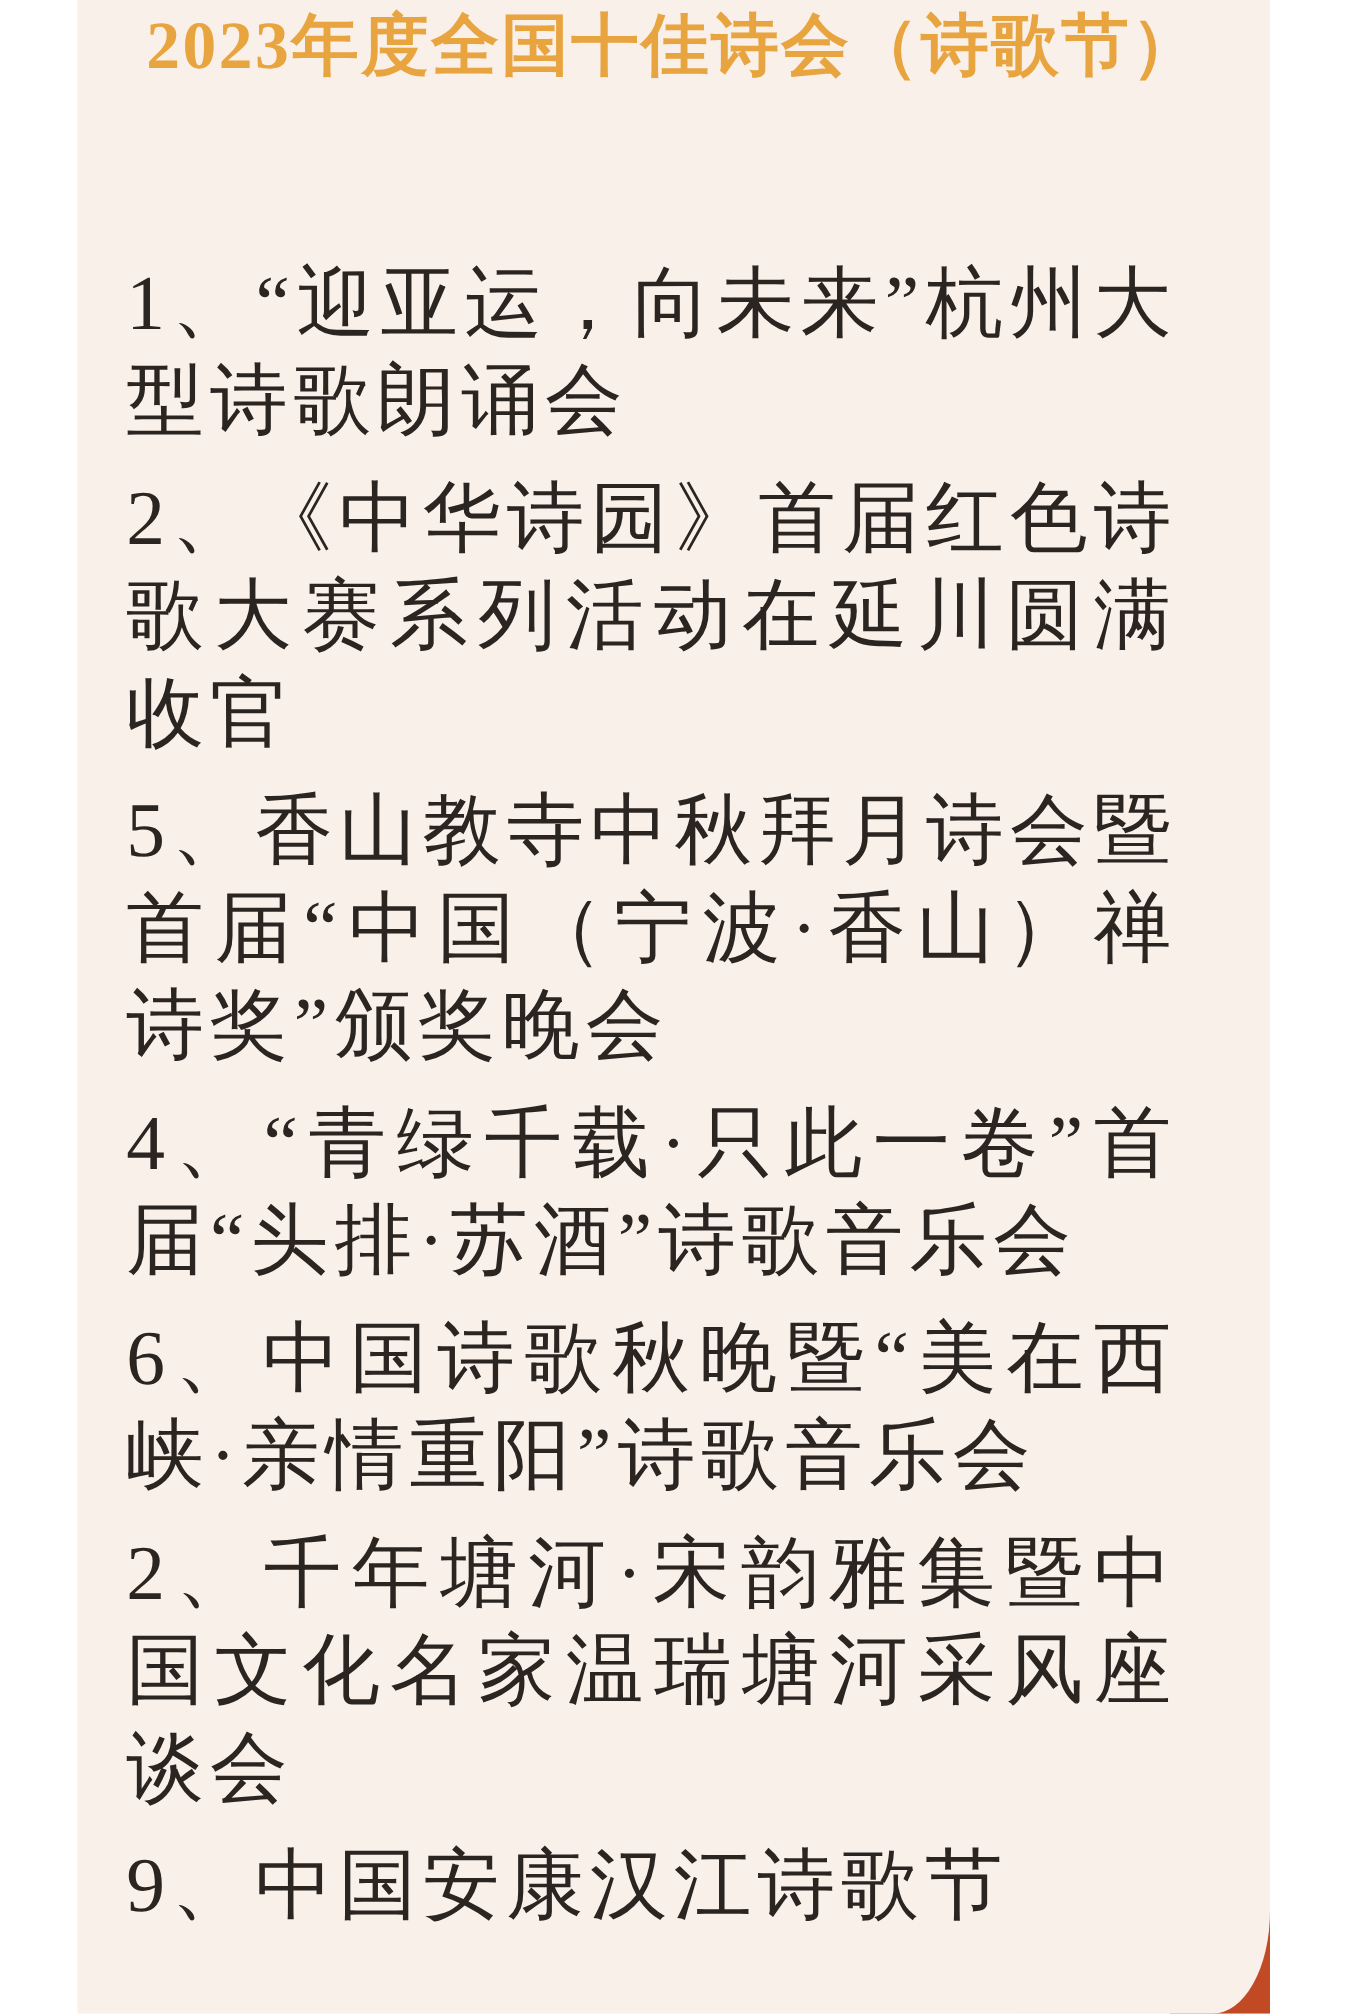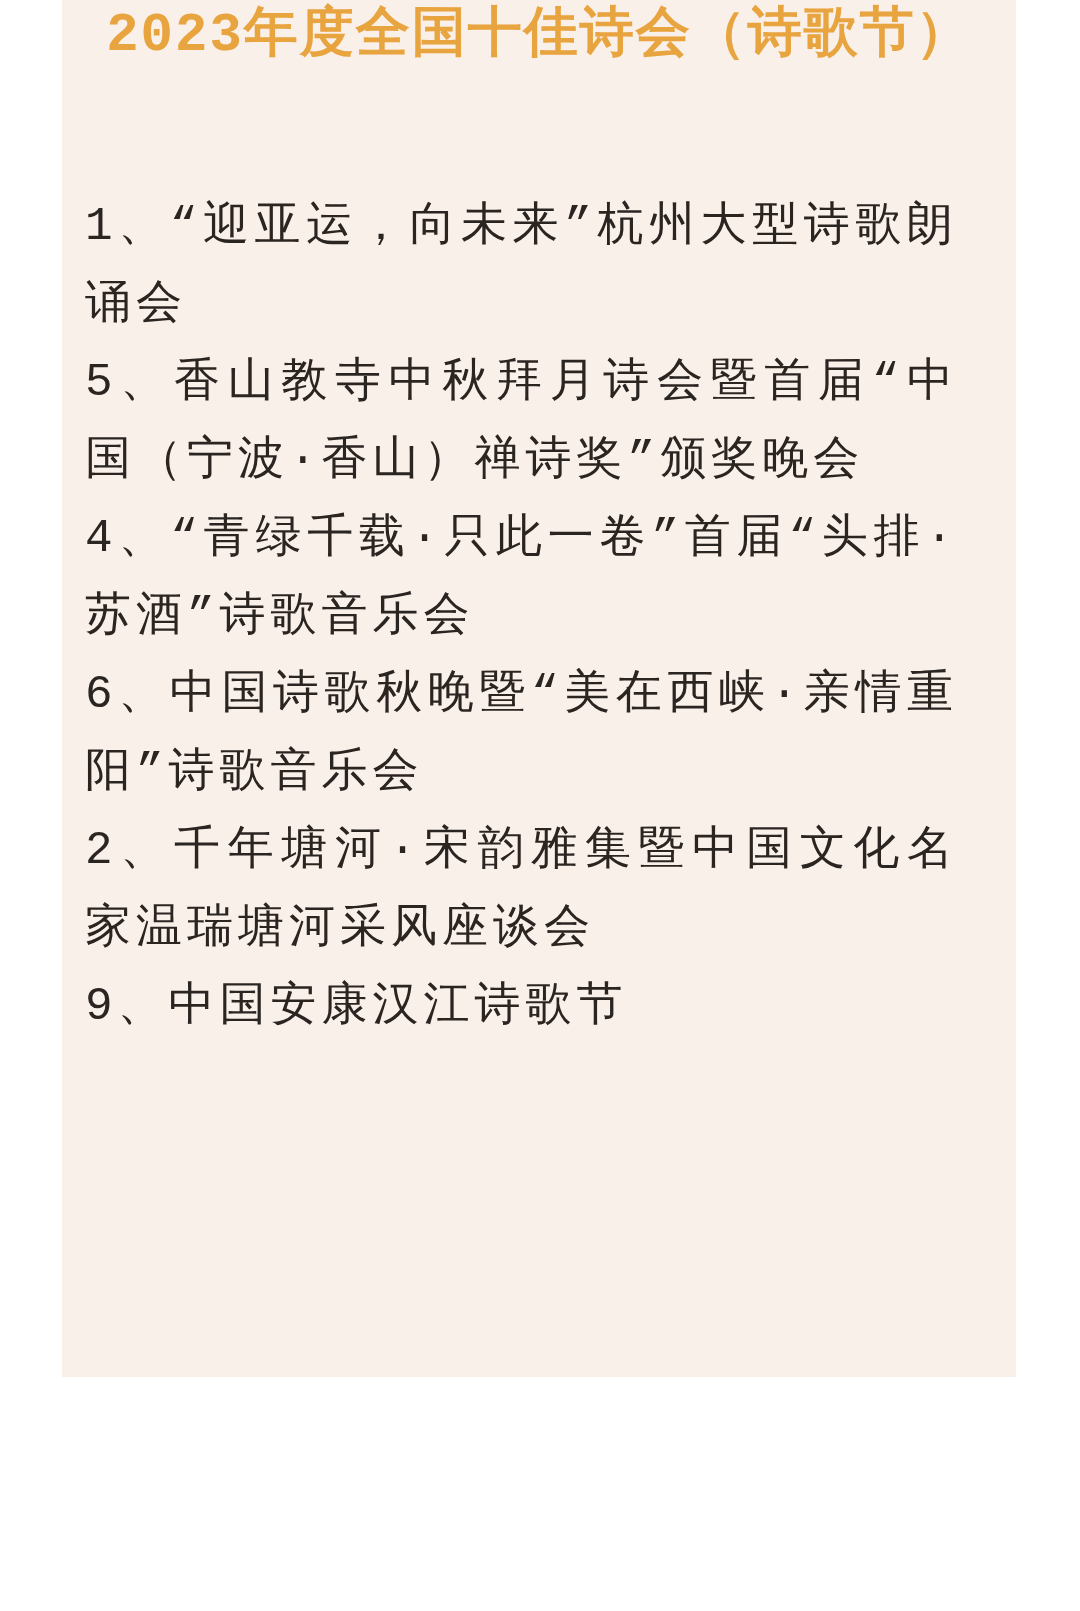--- a/index.html
+++ b/index.html
@@ -14,24 +14,23 @@
   body {
     width: 1080px;
     height: 1611px;
     background: var(--page-bg);
     font-family: "Liberation Serif", "DejaVu Serif", serif;
     overflow: hidden;
   }
   .page {
     position: relative;
     width: 1080px;
-    height: 1377px;
+    height: 1611px;
     background: var(--page-bg);
     overflow: hidden;
-    font-family: Liberation Mono, monospace;
   }
   
   .corner-accent {
     position: absolute;
     right: 64px;
     bottom: 0;
     width: 80px;
     height: 110px;
     background: var(--corner-accent);
     z-index: 0;
@@ -57,38 +56,39 @@
     color: var(--title-accent);
     white-space: nowrap;
   }
   .list {
     position: absolute;
     left: 23px;
     top: 188px;
     width: 873px;
   }
   .item {
-    margin: 0;
-    font-size: 46px;
+    margin: 16px;
+    font-size: 62px;
     line-height: 78px;
     letter-spacing: 5px;
     color: var(--body-text);
     text-align: justify;
     text-justify: inter-character;
   }
 </style>
 </head>
 <body>
 
 <div class="page">
   <div class="corner-accent"></div>
   <div class="card">
     <h1 class="title">2023年度全国十佳诗会（诗歌节）</h1>
     <div class="list">
       <p class="item">1、“迎亚运，向未来”杭州大型诗歌朗诵会</p>
+      <p class="item">2、《中华诗园》首届红色诗歌大赛系列活动在延川圆满收官</p>
       <p class="item">5、香山教寺中秋拜月诗会暨首届“中国（宁波·香山）禅诗奖”颁奖晚会</p>
       <p class="item">4、“青绿千载·只此一卷”首届“头排·苏酒”诗歌音乐会</p>
       <p class="item">6、中国诗歌秋晚暨“美在西峡·亲情重阳”诗歌音乐会</p>
       <p class="item">2、千年塘河·宋韵雅集暨中国文化名家温瑞塘河采风座谈会</p>
       <p class="item">9、中国安康汉江诗歌节</p>
     </div>
   </div>
 </div>
 
 </body></html>

